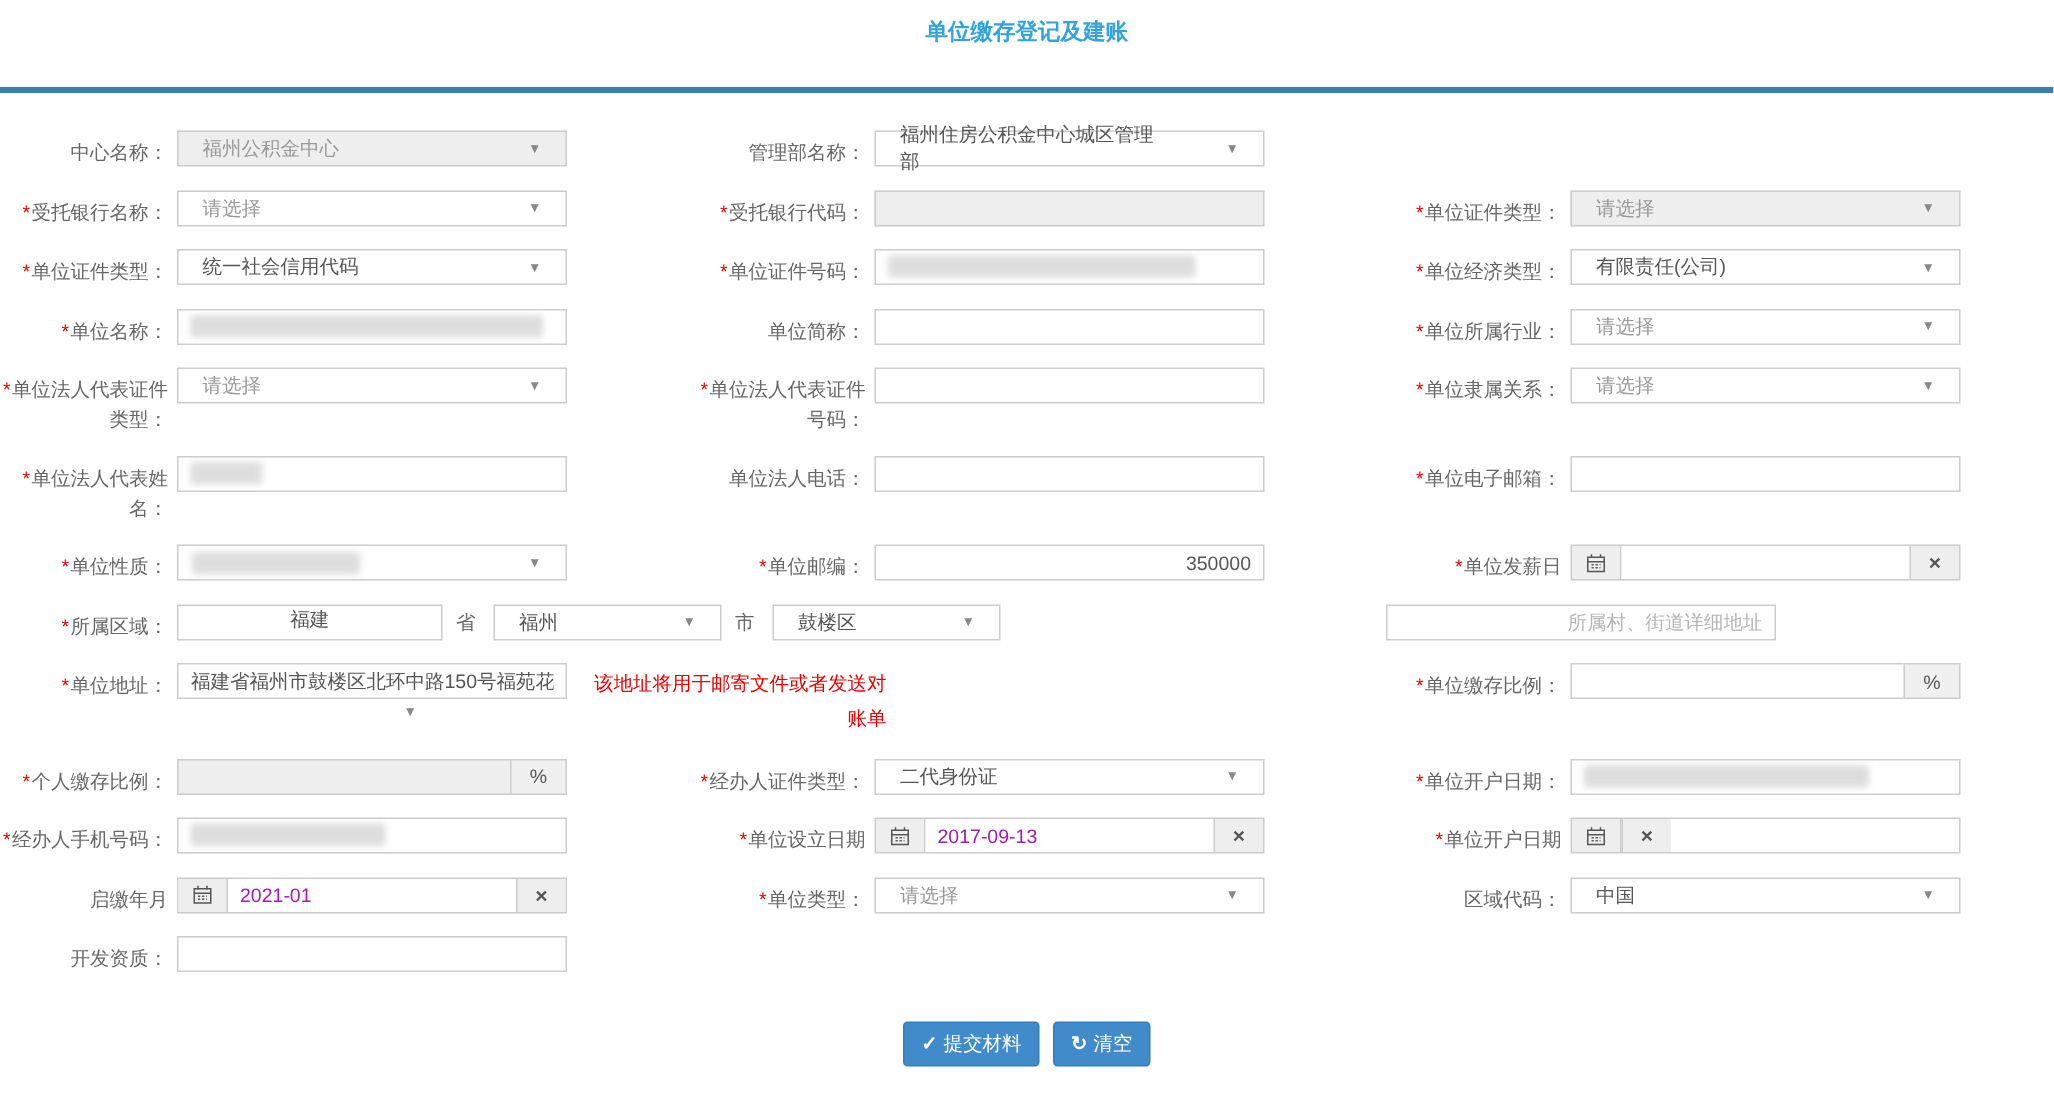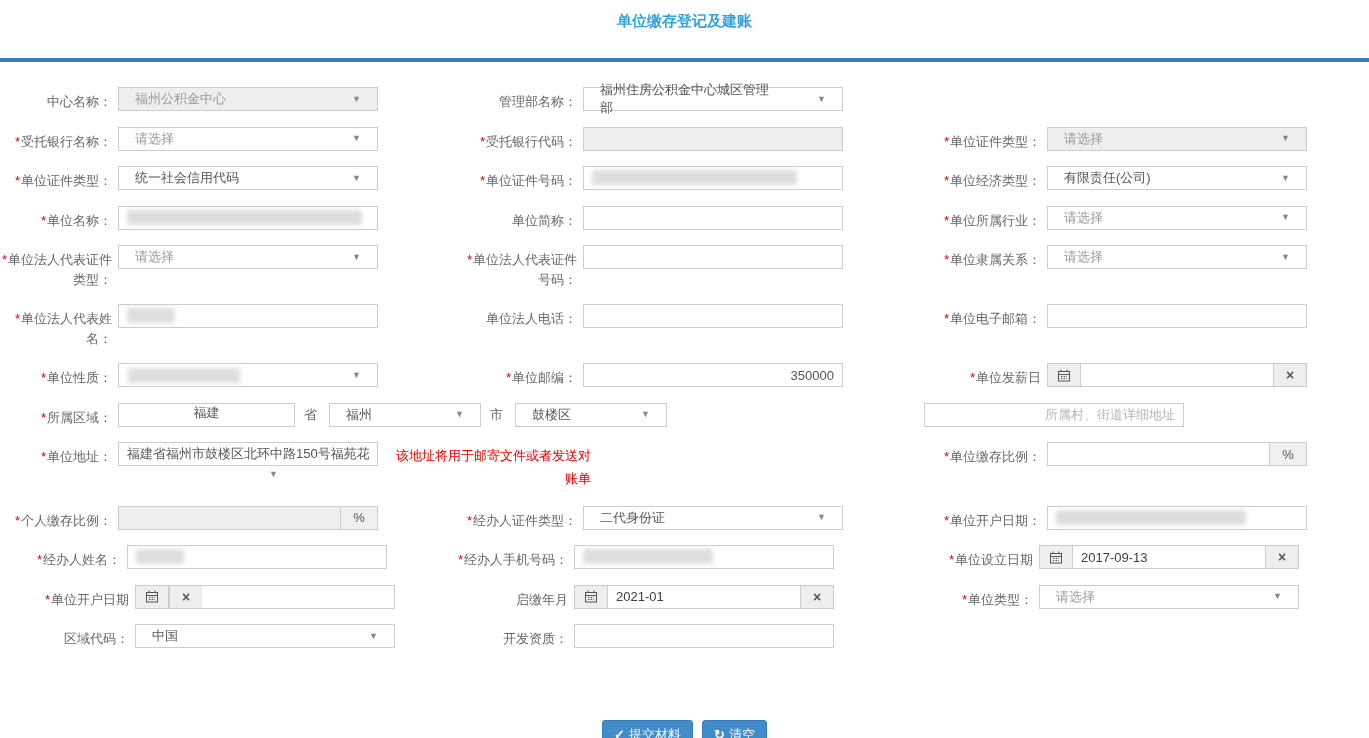--- a/index.html
+++ b/index.html
@@ -27,21 +27,21 @@
 
   .select { width:260px; display:flex; align-items:center; padding:0 16px; position:relative; cursor:pointer;gap:48px; }
   .select .arrow { margin-left:auto; color:#888; font-size:9px; line-height:1; }
   .select .ph { color:#999; }
 
   .iwrap { position:relative; }
   .blob { position:absolute; left:9px; top:4px; height:15px; background:#d8d8d8; border-radius:2px; filter:blur(2px); opacity:.85; }
 
   .dategrp { display:flex; width:260px; height:24px; border:1px solid #ccc; background:#fff; }
   .dategrp .cal { width:33px; flex:none; background:#eee; border-right:1px solid #ccc; display:flex; align-items:center; justify-content:center; cursor:pointer; }
-  .dategrp input { flex:1; min-width:0; border:none; outline:none; padding:0 8px; font-size:13px; color:#404040; background:#fff; }
+  .dategrp input { flex:1; min-width:0; border:none; outline:none; padding:0 8px; font-size:13px; color:#a21caf; background:#fff; }
   .dategrp .clr { width:33px; flex:none; background:#eee; border-left:1px solid #ccc; display:flex; align-items:center; justify-content:center; color:#555; font-weight:bold; font-size:14px; cursor:pointer; line-height:1; }
 
   .pctgrp { display:flex; width:260px; position:relative; }
   .pctgrp input.box { width:222px; border-right:none; }
   .pctgrp .addon { width:38px; height:24px; border:1px solid #ccc; background:#f0f0f0; display:flex; align-items:center; justify-content:center; font-size:13px; color:#555; }
 
   .regionrow { display:flex; align-items:center; font-size:13px; color:#666; }
   .regionrow .select.s1 { width:177px;flex-direction:column; }
   .regionrow .select.s2, .regionrow .select.s3 { width:152px;align-items:center; }
   .regionrow .sep { padding:0 12px 0 9px; flex:none; }
@@ -246,24 +246,20 @@
       <div class="box select">
           <span>二代身份证</span>
           <span class="arrow">▼</span>
         </div>
     </div>
     <div class="cell c3">
       <label class="lbl"><span class="req">*</span><span>单位开户日期：</span></label>
       <div class="iwrap"><input class="box" style=""><span class="blob" style="width:190px"></span></div>
     </div>
 
-    <div class="cell c2">
-      <label class="lbl"><span class="req">*</span><span>经办人姓名：</span></label>
-      <div class="iwrap"><input class="box" style=""><span class="blob" style="width:48px"></span></div>
-    </div>
 
     <div class="cell c1">
       <label class="lbl"><span class="req">*</span><span>经办人手机号码：</span></label>
       <div class="iwrap"><input class="box" style=""><span class="blob" style="width:130px"></span></div>
     </div>
     <div class="cell c2">
       <label class="lbl"><span class="req">*</span><span>单位设立日期</span></label>
       <div class="dategrp">
         <span class="cal">
             <svg width="14" height="13" viewBox="0 0 14 13">

